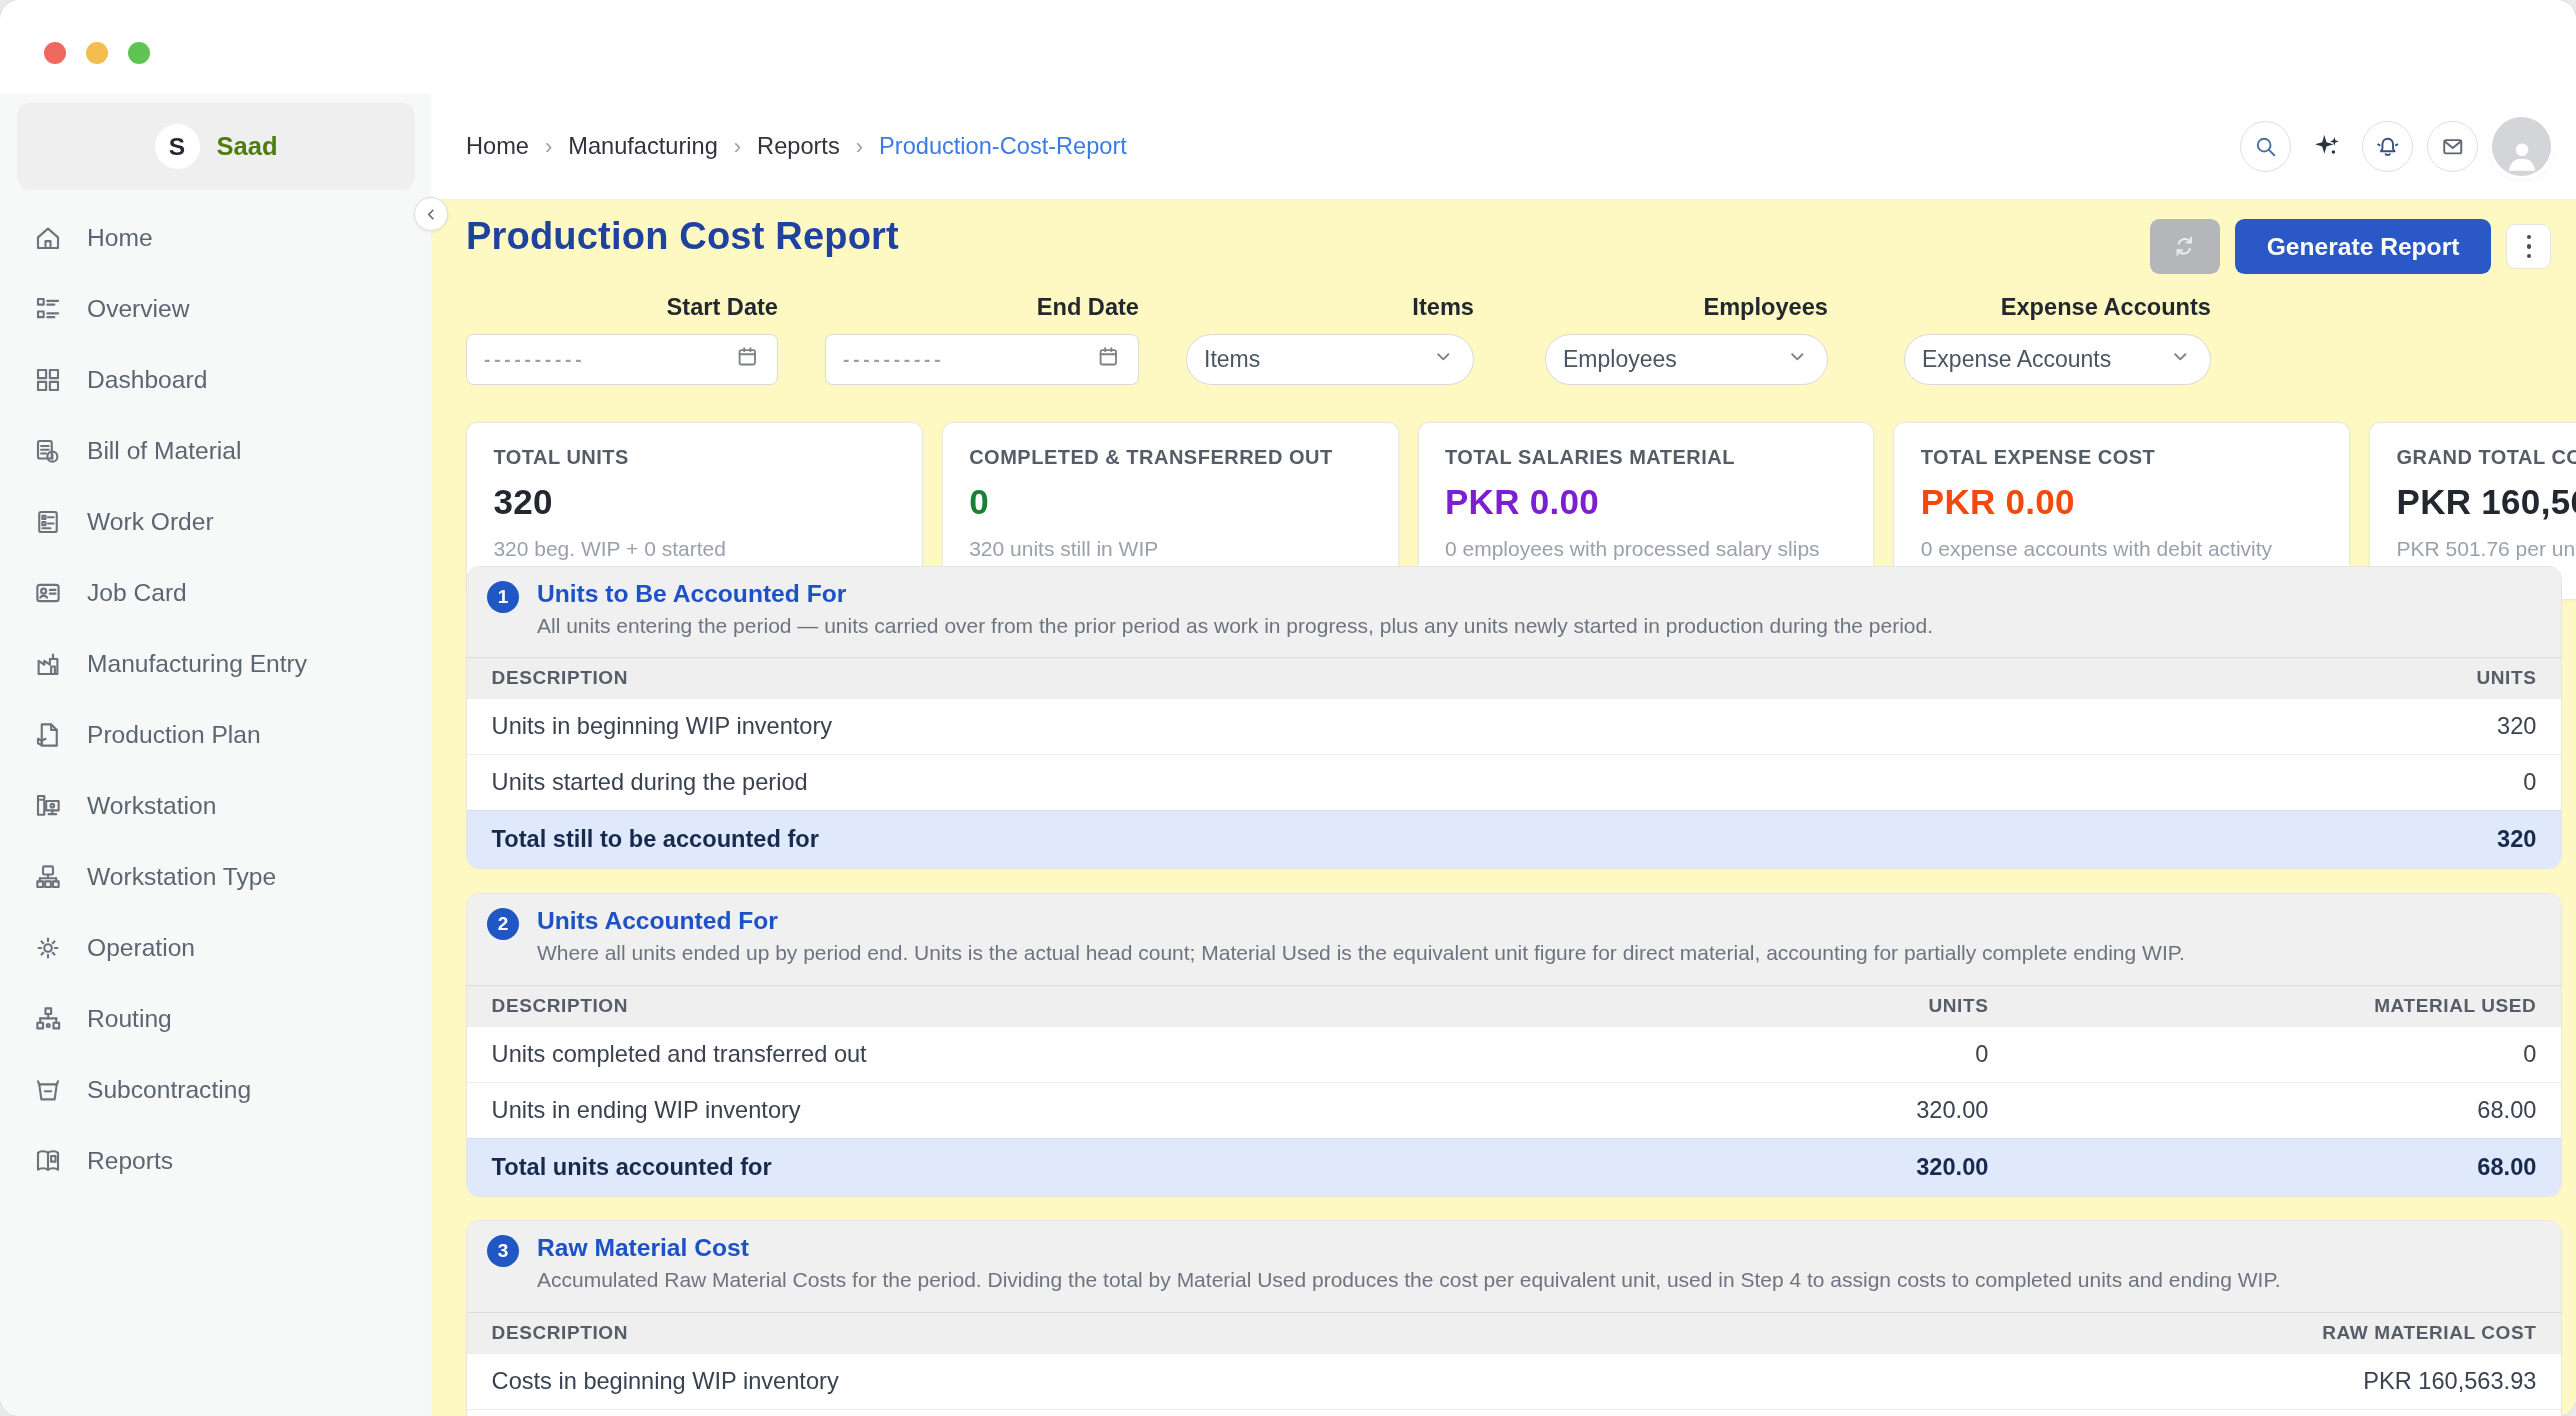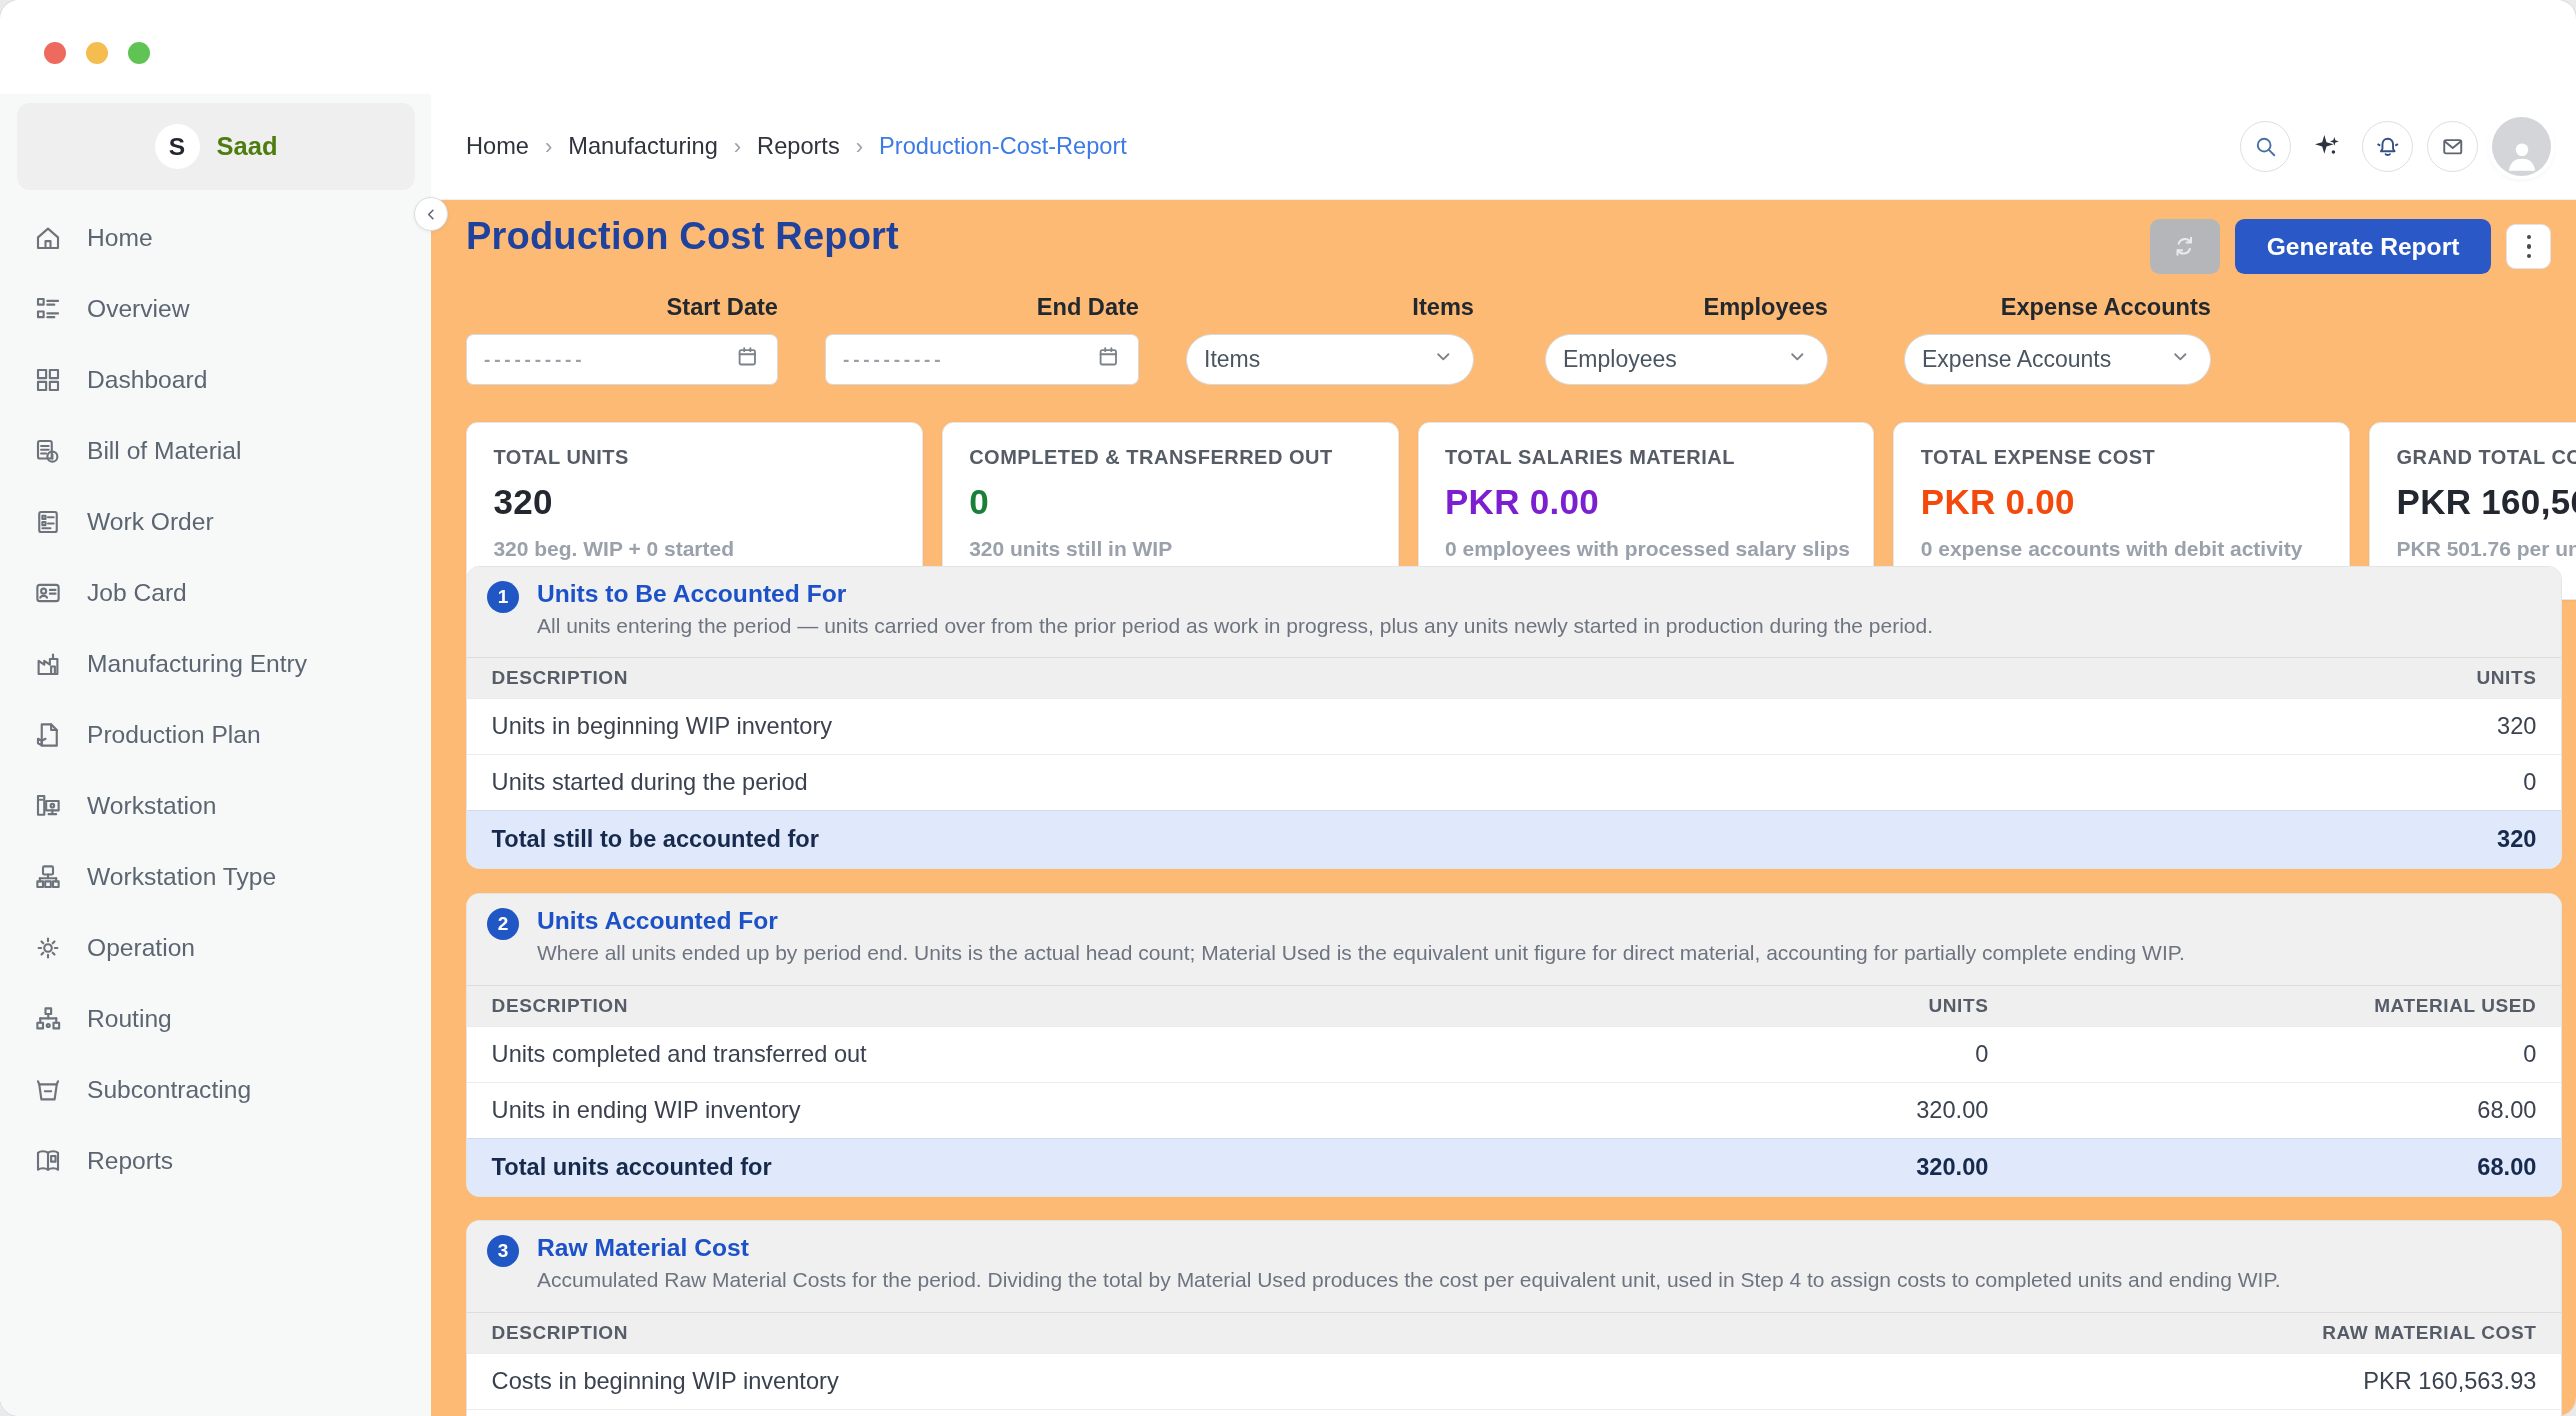--- a/index.html
+++ b/index.html
@@ -57,21 +57,21 @@
   }
   .icon-circle svg{width:25.5px;height:25.5px;fill:none;stroke-width:1.8;stroke-linecap:round;stroke-linejoin:round;}
   .icon-plain{width:43px;height:43px;display:flex;align-items:center;justify-content:center;cursor:pointer;background:none;border:none;padding:0;}
   .avatar-top{
     width:59px;height:59px;border-radius:50%;background:#d3d5d8;display:flex;align-items:flex-end;
     justify-content:center;overflow:hidden;box-shadow:0 0 0 3.8px #ffffff,0 1.9px 7.6px rgba(0,0,0,.12);cursor:pointer;border:none;padding:0;
   }
   .avatar-top svg{width:42px;height:42px;}
 
   
-  .content{position:absolute;left:431px;top:200px;right:0;bottom:0;background:#fdba74;overflow:hidden;}
+  .content{position:absolute;left:431px;top:200px;right:0;bottom:0;background:#fef9c3;overflow:hidden;}
   .page-title{position:absolute;left:35px;top:15px;margin:0;font-size:38px;font-weight:bold;color:#1e429e;letter-spacing:0.2px;}
   .actions{position:absolute;top:19px;right:24.6px;display:flex;gap:15px;align-items:center;}
   .btn-refresh{
     width:70px;height:55px;border-radius:9.4px;background:#b4b6b9;border:none;display:flex;
     align-items:center;justify-content:center;cursor:pointer;
   }
   .btn-refresh svg{width:24.6px;height:24.6px;stroke:#e9eaeb;fill:none;stroke-width:2;stroke-linecap:round;stroke-linejoin:round;}
   .btn-generate{
     height:55px;border-radius:9.4px;background:#2a58c6;border:none;color:#ffffff;font-weight:bold;
     font-size:24.6px;padding:0 32px;cursor:pointer;font-family:inherit;
@@ -96,21 +96,21 @@
   .field-icon svg{width:24.6px;height:24.6px;stroke:#7c8288;fill:none;stroke-width:1.8;stroke-linecap:round;stroke-linejoin:round;}
 
   
   .cards{position:absolute;left:35px;top:222px;display:flex;gap:19px;}
   .card{
     width:402px;height:130px;background:#fff;border:0.9px solid #e7e7e7;border-radius:11.3px;
     padding:23px 26.4px;box-sizing:content-box;box-shadow:0 0.9px 2.8px rgba(0,0,0,.04);
   }
   .card-label{font-size:20px;font-weight:bold;color:#555c66;letter-spacing:0.5px;white-space:nowrap;}
   .card-value{font-size:35px;font-weight:800;margin-top:13.2px;letter-spacing:0.3px;}
-  .card-sub{font-size:21px;color:#9aa1ab;margin-top:15px;white-space:nowrap;font-weight:bold;}
+  .card-sub{font-size:21px;color:#9aa1ab;margin-top:15px;white-space:nowrap;}
 
   
   .sections{position:absolute;left:35px;top:366px;width:2096px;}
   .section{border:0.9px solid #e4e4e4;border-radius:13.2px;overflow:hidden;margin-bottom:23.6px;background:#fff;}
   .sec-head{background:#f0f0f0;min-height:66px;position:relative;padding:13.2px 23px 11.3px 70px;}
   .sec-badge{
     position:absolute;left:20px;top:14px;width:32px;height:32px;border-radius:50%;background:#2157c4;
     color:#fff;font-size:19px;font-weight:bold;display:flex;align-items:center;justify-content:center;
   }
   .sec-title{font-size:24.6px;font-weight:bold;color:#1c51c8;}

